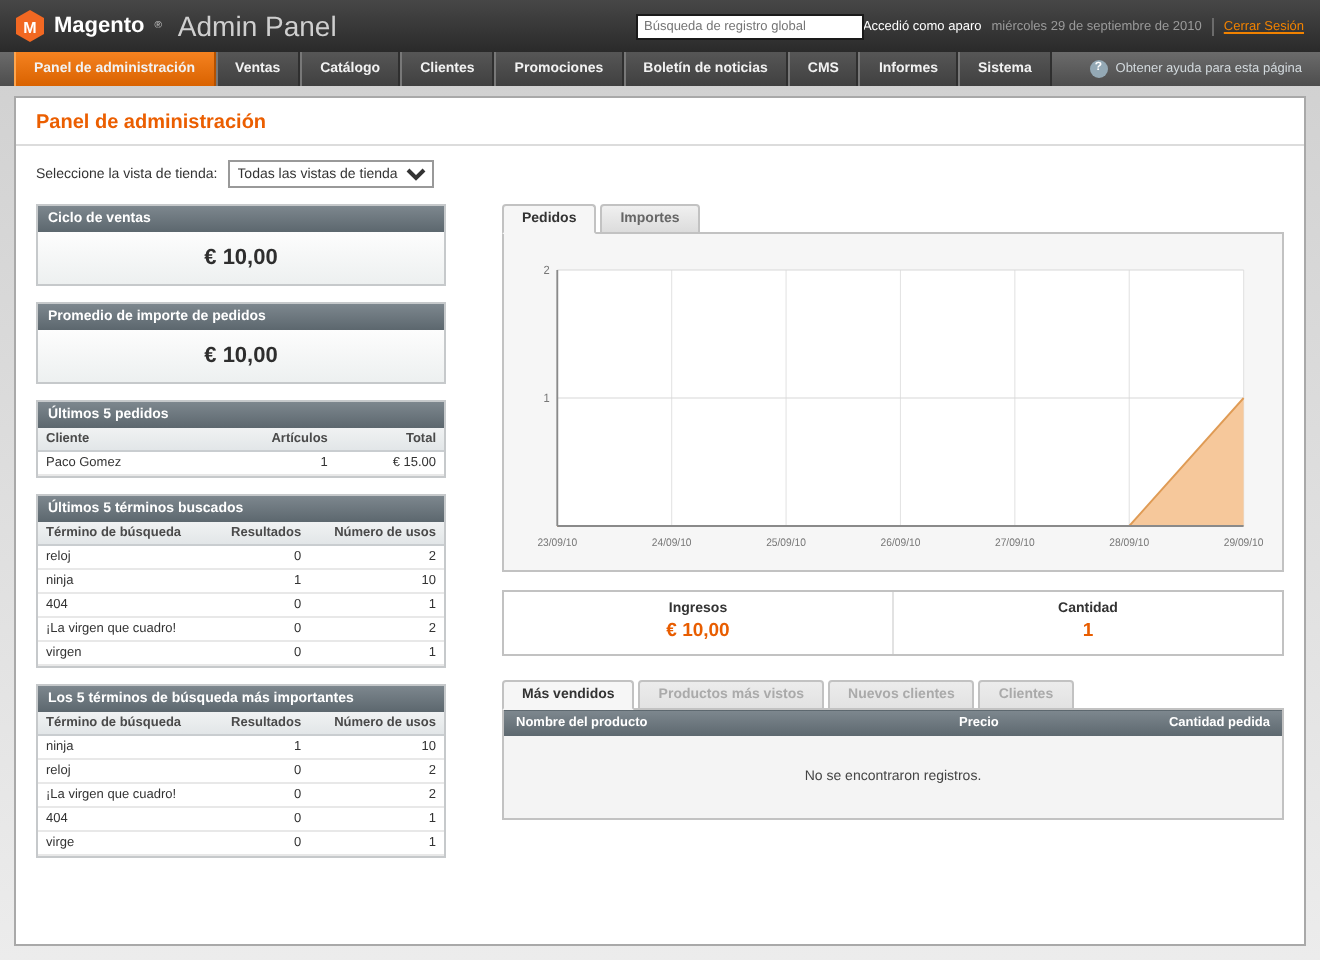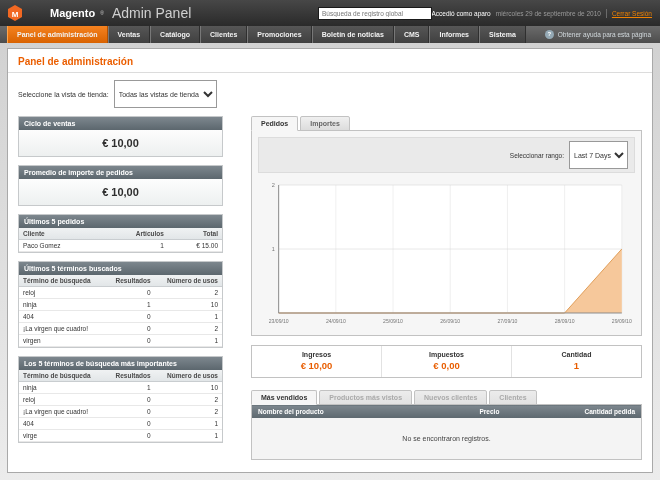--- a/index.html
+++ b/index.html
@@ -2,42 +2,42 @@
 <html><head>
 <meta charset="utf-8">
 <style>
   * { margin:0; padding:0; box-sizing:border-box; }
   body { font-family:"Liberation Sans", sans-serif; background:#bbb; }
   .page { width:660px; height:480px; background:linear-gradient(#cfcfcf,#ececec); overflow:hidden; display:flex; flex-direction:column; }
 
   
   .top-header { height:26px; background:linear-gradient(#474747,#2a2a2a); display:flex; align-items:center; padding:0 8px; position:relative; flex:none; }
   .logo { display:flex; align-items:center; gap:5px; }
-  .logo-title { color:#fff; font-weight:bold; font-size:11px;margin-left:23px; }
+  .logo-title { color:#fff; font-weight:bold; font-size:11px; }
   .logo-reg { color:#ccc; font-size:5px; vertical-align:super; }
   .logo-subtitle { color:#cfcfcf; font-size:14px; margin-left:3px; }
   .global-search { position:absolute; left:318px; width:114px; height:13px; font-size:6.5px; border:1px solid #1a1a1a; background:#fff; color:#555; padding:0 3px; }
   .header-right { margin-left:auto; display:flex; align-items:center; gap:5px; font-size:6.5px; }
   .logged-in { color:#fff; }
   .header-date { color:#9a9a9a; }
   .hdr-divider { border-left:1px solid #6b6b6b; height:9px; }
   .logout-link { color:#f18200; text-decoration:underline; cursor:pointer; }
 
   
   .nav-bar { height:17px; background:linear-gradient(#6b6b6b,#4d4d4d); display:flex; align-items:stretch; padding-left:7px; flex:none; }
   .nav-item { font-size:7px; font-weight:bold; color:#f2f2f2; line-height:15px; padding:1px 9px; background:linear-gradient(#565656,#404040); border-right:1px solid #2f2f2f; border-left:1px solid #787878; cursor:pointer; white-space:nowrap; }
   .nav-item.active { background:linear-gradient(#f58220,#d96200); border-left-color:#ffa54d; border-right-color:#b35100; }
   .nav-help { margin-left:auto; display:flex; align-items:center; gap:4px; padding-right:9px; color:#d3dade; font-size:6.5px; cursor:pointer; }
   .help-icon { width:9px; height:9px; border-radius:50%; background:#94a9b5; color:#fff; font-size:6px; font-weight:bold; text-align:center; line-height:9px; display:inline-block; }
 
   
   .content-card { margin:5px 7px 7px; flex:1; background:#fff; border:1px solid #a9a9a9; overflow:hidden; display:flex; flex-direction:column; }
   .page-title { color:#eb5e00; font-size:10px; font-weight:bold; padding:7px 10px 5px; border-bottom:1px solid #dcdcdc; }
   .store-switcher { padding:7px 10px 6px; font-size:7px; color:#333; display:flex; align-items:center; gap:5px; }
-  select { font-size:7px; height:28px; border:1px solid #999; background:#fff; color:#333; font-family:"Liberation Sans", sans-serif; }
+  select { font-size:7px; height:14px; border:1px solid #999; background:#fff; color:#333; font-family:"Liberation Sans", sans-serif; }
 
   .dashboard { display:flex; gap:28px; padding:2px 10px 10px; align-items:flex-start; flex:1; }
   .col-left { width:205px; flex:none; }
   .col-right { flex:1; min-width:0; }
 
   
   .box { border:1px solid #c6c9cb; margin-bottom:8px; background:#fff; }
   .box-header { background:linear-gradient(#7d878e,#5c676e); color:#fff; font-size:7px; font-weight:bold; padding:3px 5px; }
   .box-value { background:linear-gradient(#fdfdfd,#edf0f0); text-align:center; font-size:11px; font-weight:bold; color:#2e2e2e; padding:7px 4px; }
   .mini-table { width:100%; border-collapse:collapse; font-size:6.5px; color:#333; }
@@ -239,26 +239,20 @@
       </div>
 
       <div class="col-right">
 
         <div class="tabs">
           <span class="tab active">Pedidos</span>
           <span class="tab">Importes</span>
         </div>
 
         <div class="chart-panel">
-          <div class="range-row">
-            <span>Seleccionar rango:</span>
-            <select>
-              <option>Last 7 Days</option>
-            </select>
-          </div>
           <div class="chart-wrap">
             <svg id="orders-chart" viewBox="0 0 400 152" preserveAspectRatio="none">
                 <rect x="20" y="8" width="368" height="128" fill="#ffffff"></rect>
                 <line x1="20" y1="8" x2="20" y2="136" stroke="#e4e4e4" stroke-width="0.6"></line>
                 <line x1="81.33333333333334" y1="8" x2="81.33333333333334" y2="136" stroke="#e4e4e4" stroke-width="0.6"></line>
                 <line x1="142.66666666666669" y1="8" x2="142.66666666666669" y2="136" stroke="#e4e4e4" stroke-width="0.6"></line>
                 <line x1="204" y1="8" x2="204" y2="136" stroke="#e4e4e4" stroke-width="0.6"></line>
                 <line x1="265.33333333333337" y1="8" x2="265.33333333333337" y2="136" stroke="#e4e4e4" stroke-width="0.6"></line>
                 <line x1="326.6666666666667" y1="8" x2="326.6666666666667" y2="136" stroke="#e4e4e4" stroke-width="0.6"></line>
                 <line x1="388" y1="8" x2="388" y2="136" stroke="#e4e4e4" stroke-width="0.6"></line>
@@ -280,24 +274,20 @@
               </svg>
           </div>
         </div>
 
         <div class="stats">
           <div class="stat">
             <div class="stat-label">Ingresos</div>
             <div class="stat-value">€ 10,00</div>
           </div>
           <div class="stat">
-            <div class="stat-label">Impuestos</div>
-            <div class="stat-value">€ 0,00</div>
-          </div>
-          <div class="stat">
             <div class="stat-label">Cantidad</div>
             <div class="stat-value">1</div>
           </div>
         </div>
 
         <div class="tabs bottom-tabs">
           <span class="tab active">Más vendidos</span>
           <span class="tab disabled">Productos más vistos</span>
           <span class="tab disabled">Nuevos clientes</span>
           <span class="tab disabled">Clientes</span>

